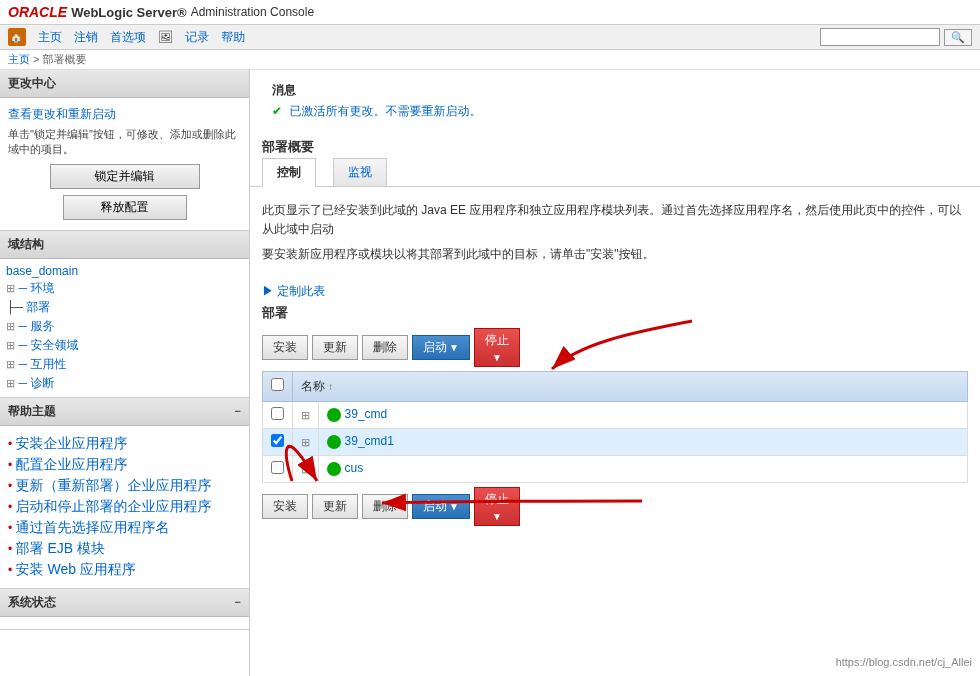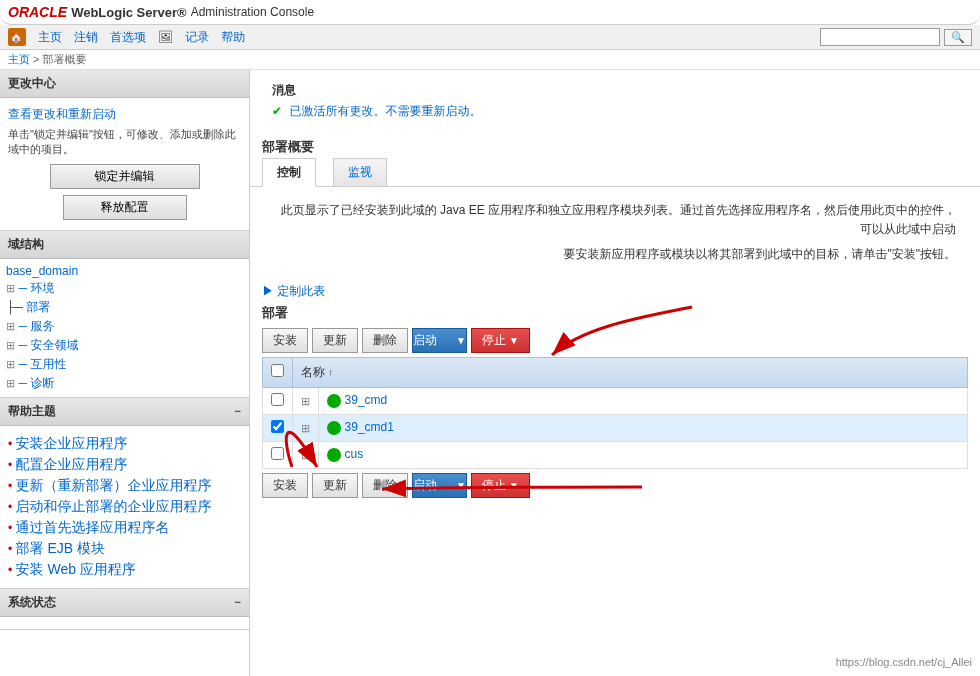--- a/index.html
+++ b/index.html
@@ -6,21 +6,20 @@
     body { font-family: Arial, sans-serif; font-size: 12px; background: #fff; color: #333; }
 
     
     #header {
       background: #fff;
       border-bottom: 1px solid #ccc;
       padding: 4px 8px;
       display: flex;
       align-items: center;
       gap: 8px;
-      border-radius: 11px;
     }
     #header .logo {
       display: flex;
       align-items: center;
       gap: 4px;
     }
     #header .logo .oracle-text {
       color: #cc0000;
       font-weight: bold;
       font-size: 14px;
@@ -213,21 +212,21 @@
       position: relative;
     }
 
     
     .desc-text {
       padding: 10px 12px;
       font-size: 12px;
       color: #333;
       line-height: 1.6;
     }
-    .desc-text p { margin: 4px 12px; text-align: right; }
+    .desc-text p { margin: 4px 0; }
 
     
     .customize-link {
       padding: 4px 12px;
       font-size: 12px;
     }
     .customize-link a { color: #0066cc; text-decoration: none; }
 
     
     .deploy-section {
@@ -251,38 +250,39 @@
       background: linear-gradient(to bottom, #f8f8f8, #e0e0e0);
       border: 1px solid #999;
       padding: 3px 10px;
       cursor: pointer;
       font-size: 12px;
       color: #333;
     }
     .btn-dropdown {
       background: linear-gradient(to bottom, #4a8fcd, #2970b5);
       border: 1px solid #1a5a9a;
-      padding: 3px 0;
+      padding: 3px 10px;
       cursor: pointer;
       font-size: 12px;
       color: #fff;
       display: flex;
       align-items: center;
-      gap: 19px;
+      gap: 2px;
     }
     .btn-dropdown-red {
       background: linear-gradient(to bottom, #e85050, #cc3030);
       border: 1px solid #aa1010;
       padding: 3px 10px;
       cursor: pointer;
       font-size: 12px;
       color: #fff;
       display: flex;
       align-items: center;
       gap: 3px;
+      flex-direction: column;
     }
     .dropdown-arrow { font-size: 10px; }
 
     
     .deploy-table {
       width: 100%;
       border-collapse: collapse;
       font-size: 12px;
     }
     .deploy-table thead tr {

